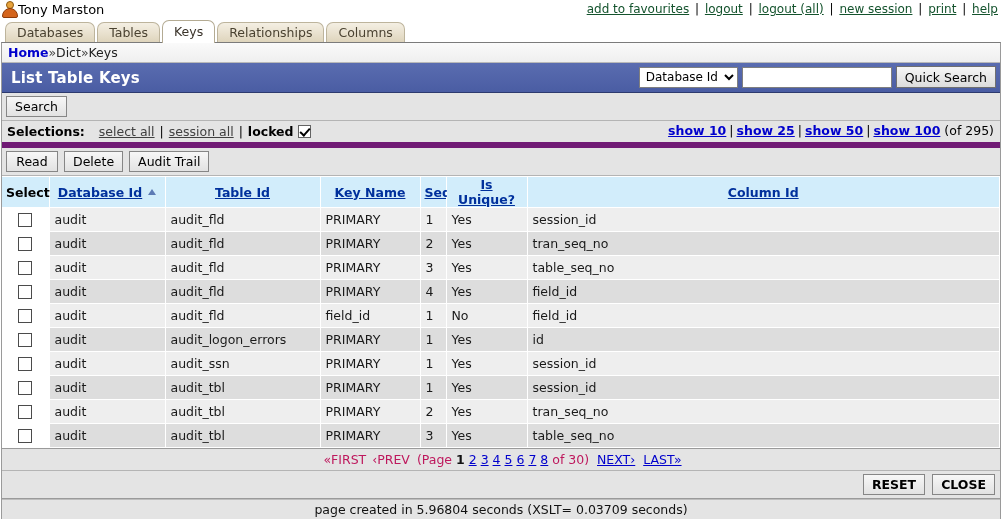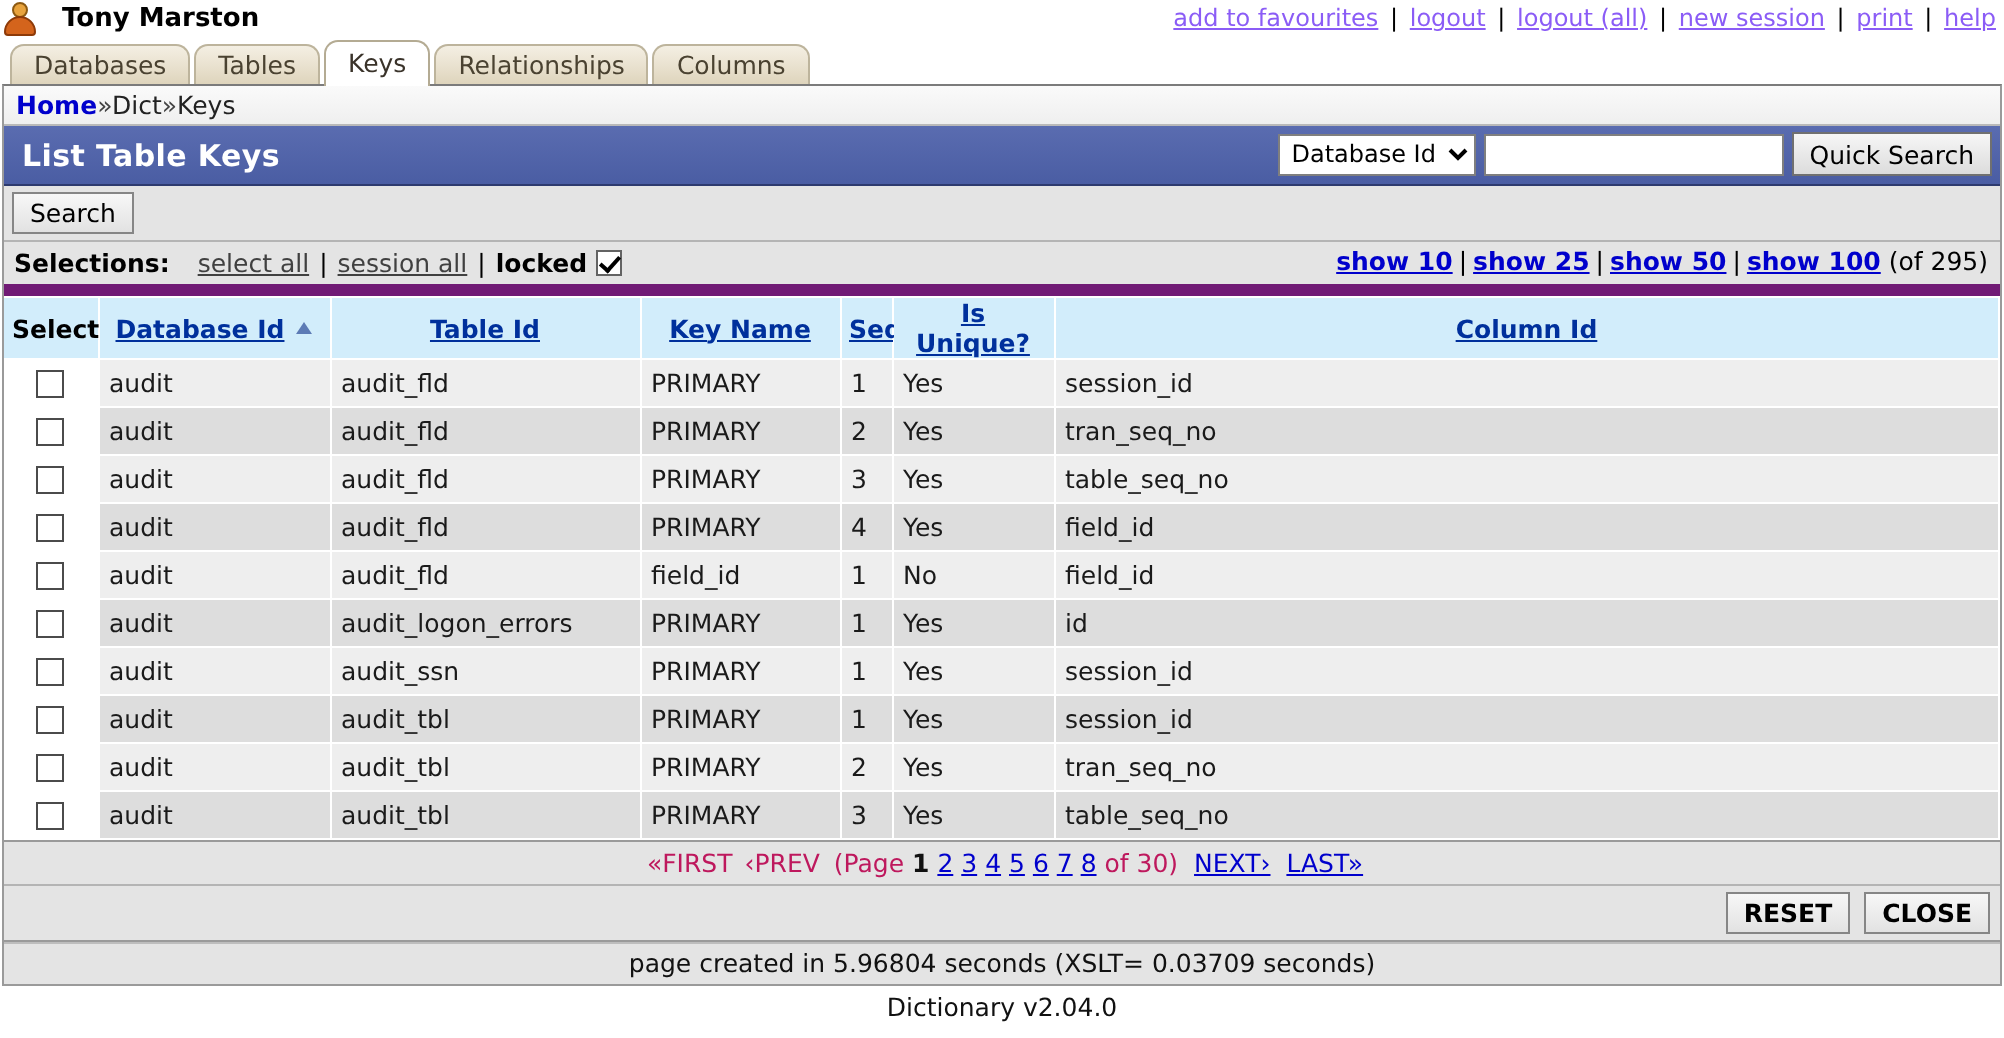--- a/index.html
+++ b/index.html
@@ -16,21 +16,21 @@
   .page { position: relative; width: 1002px; height: 519px; }
 
   
   .topbar {
     position: relative;
     height: 20px;
     padding: 0;
   }
   .userblock {
     position: absolute; left: 2px; top: 1px;
-    display: flex; align-items: center; gap: 13px; font-weight: bold;
+    display: flex; align-items: center; gap: 0;
   }
   .user-icon {
     width: 16px; height: 17px;
     position: relative;
     display: inline-block;
   }
   .user-icon .head {
     position: absolute; left: 4px; top: 0px;
     width: 8px; height: 8px; border-radius: 50%;
     background: #e8a33d;
@@ -46,21 +46,21 @@
     box-sizing: border-box;
   }
   .username {
     font-size: 13px; color: #000; white-space: nowrap;
   }
   .toplinks {
     position: absolute; right: 4px; top: 2px;
     font-size: 12px; white-space: nowrap;
   }
   .toplinks a {
-    color: #8b5cf6; text-decoration: underline;
+    color: #14532d; text-decoration: underline;
   }
   .toplinks .sep { color: #000; padding: 0 2px; }
 
   
   .tabstrip {
     position: relative;
     height: 22px;
     margin-top: 0px;
     padding-left: 5px;
     box-sizing: border-box;
@@ -399,20 +399,25 @@
       <a href="#">session all</a>
       <span class="sep">|</span>
       <b>locked</b>
       <span class="chk checked"></span>
 
       <span class="showlinks">
         <a href="#">show 10</a><span class="sep">|</span><a href="#">show 25</a><span class="sep">|</span><a href="#">show 50</a><span class="sep">|</span><a href="#">show 100</a>&nbsp;<span class="count">(of 295)</span>
       </span>
     </div>
 
+    <div class="barrow">
+      <span class="btn">Read</span>
+      <span class="btn">Delete</span>
+      <span class="btn">Audit Trail</span>
+    </div>
 
     <table class="grid">
       <colgroup>
         <col class="c-select">
           <col class="c-db">
           <col class="c-tbl">
           <col class="c-key">
         <col class="c-seq">
           <col class="c-uni">
           <col class="c-col">

